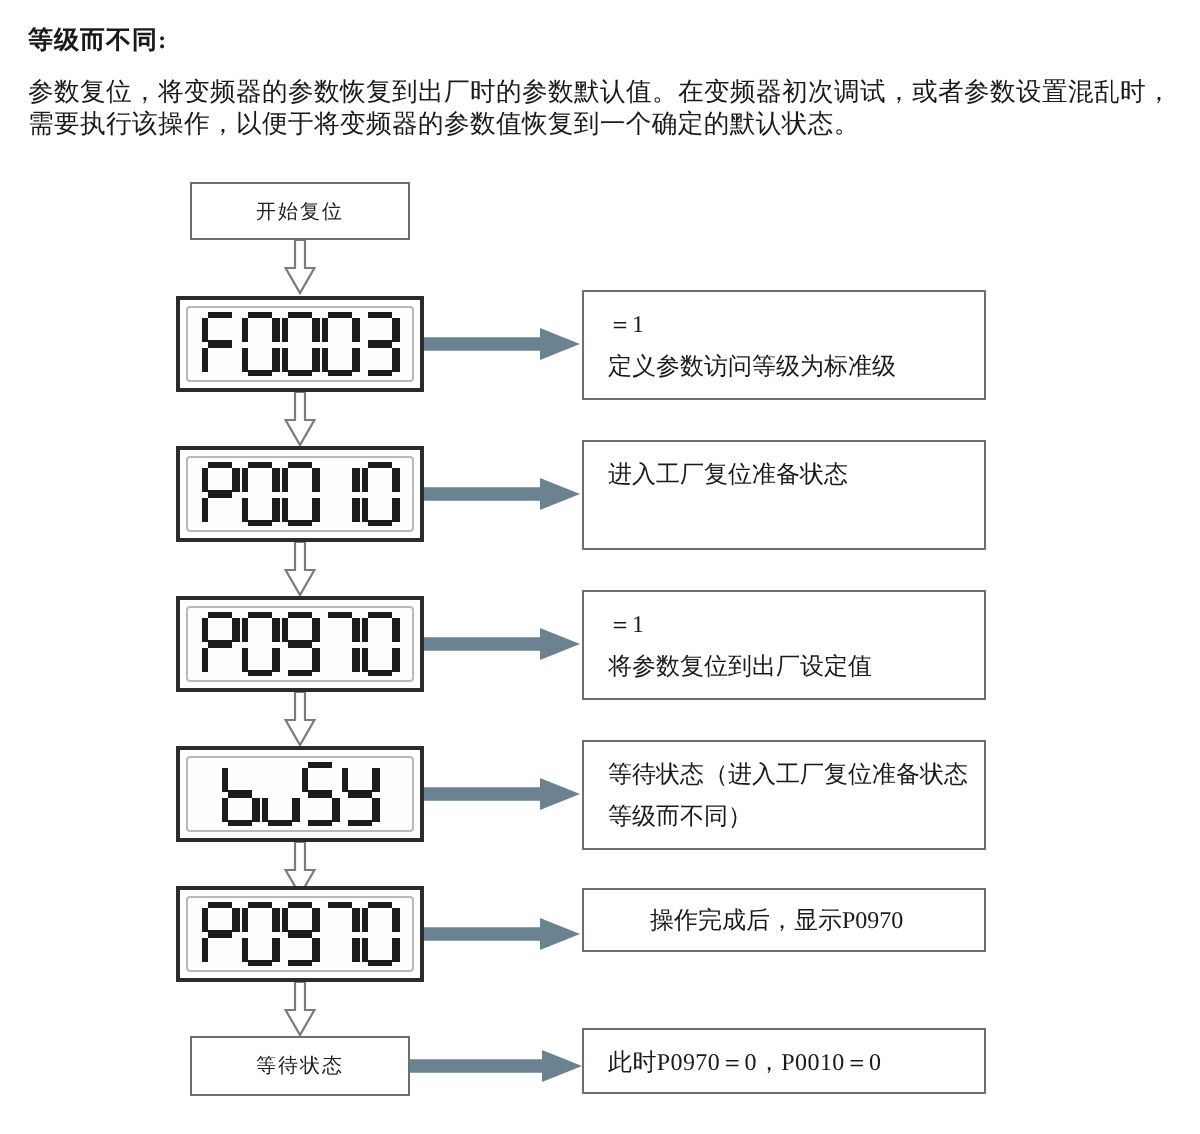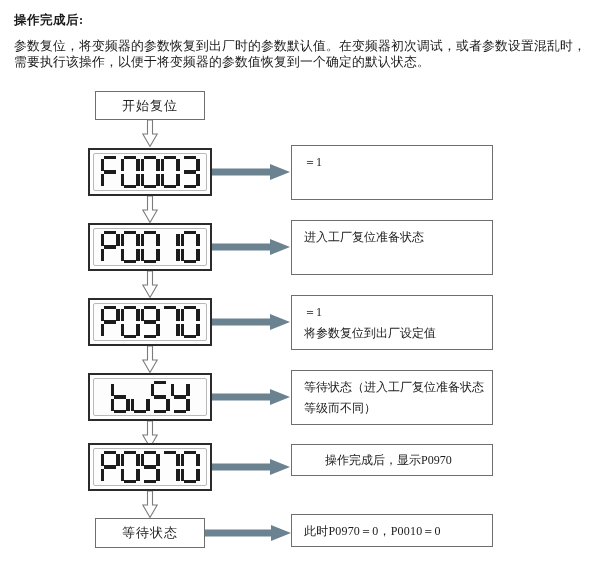--- a/index.html
+++ b/index.html
@@ -47,21 +47,21 @@
 
   
   .plain-box {
     position: absolute;
     box-sizing: border-box;
     border: 1px solid #6e6e6e;
     background: #ffffff;
     display: flex;
     align-items: center;
     justify-content: center;
-    font-size: 13px;
+    font-size: 10px;
     letter-spacing: 1px;
     color: #222;
   }
 
   
   .lcd-box {
     position: absolute;
     box-sizing: border-box;
     border: 2px solid #2b2b2b;
     background: #ffffff;
@@ -135,21 +135,21 @@
     font-size: 12px;
     line-height: 21px;
     color: #1a1a1a;
   }
   .note-line { white-space: nowrap; }
   .note-line.small-gap { letter-spacing: 0.2px; }
 </style>
 </head>
 <body>
 
-<div id="doc-heading">操作完成后:</div>
+<div id="doc-heading">等级而不同:</div>
 
 <div id="doc-paragraph">参数复位，将变频器的参数恢复到出厂时的参数默认值。在变频器初次调试，或者参数设置混乱时，需要执行该操作，以便于将变频器的参数值恢复到一个确定的默认状态。</div>
 
 <div id="flowchart">
 
   <div class="plain-box" style="left:95px; top:91px; width:110px; height:29px;">
     <span>开始复位</span>
   </div>
 
   <div class="v-arrow" style="left:142px; top:120px;">
@@ -207,20 +207,21 @@
         </div>
       </div>
   </div>
   <div class="h-arrow" style="left:212px; top:164px; width:78px;">
     <svg width="78" height="16" viewBox="0 0 78 16">
       <path d="M0 4.6 L58 4.6 L58 0 L78 8 L58 16 L58 11.4 L0 11.4 Z" fill="#6b8290"></path>
     </svg>
   </div>
   <div class="note-box" style="left:291px; top:145px; width:202px; height:55px;">
     <div class="note-line">＝1</div>
+    <div class="note-line">定义参数访问等级为标准级</div>
   </div>
 
   <div class="v-arrow" style="left:142px; top:196px;">
     <svg width="16" height="28" viewBox="0 0 16 28">
       <path d="M5.5 0 L5.5 14 L0.8 14 L8 26.5 L15.2 14 L10.5 14 L10.5 0 Z" fill="#ffffff" stroke="#7b7b7b" stroke-width="1.1"></path>
     </svg>
   </div>
 
   <div class="lcd-box" style="left:88px; top:223px; width:124px; height:48px;">
     <div class="lcd-inner">

